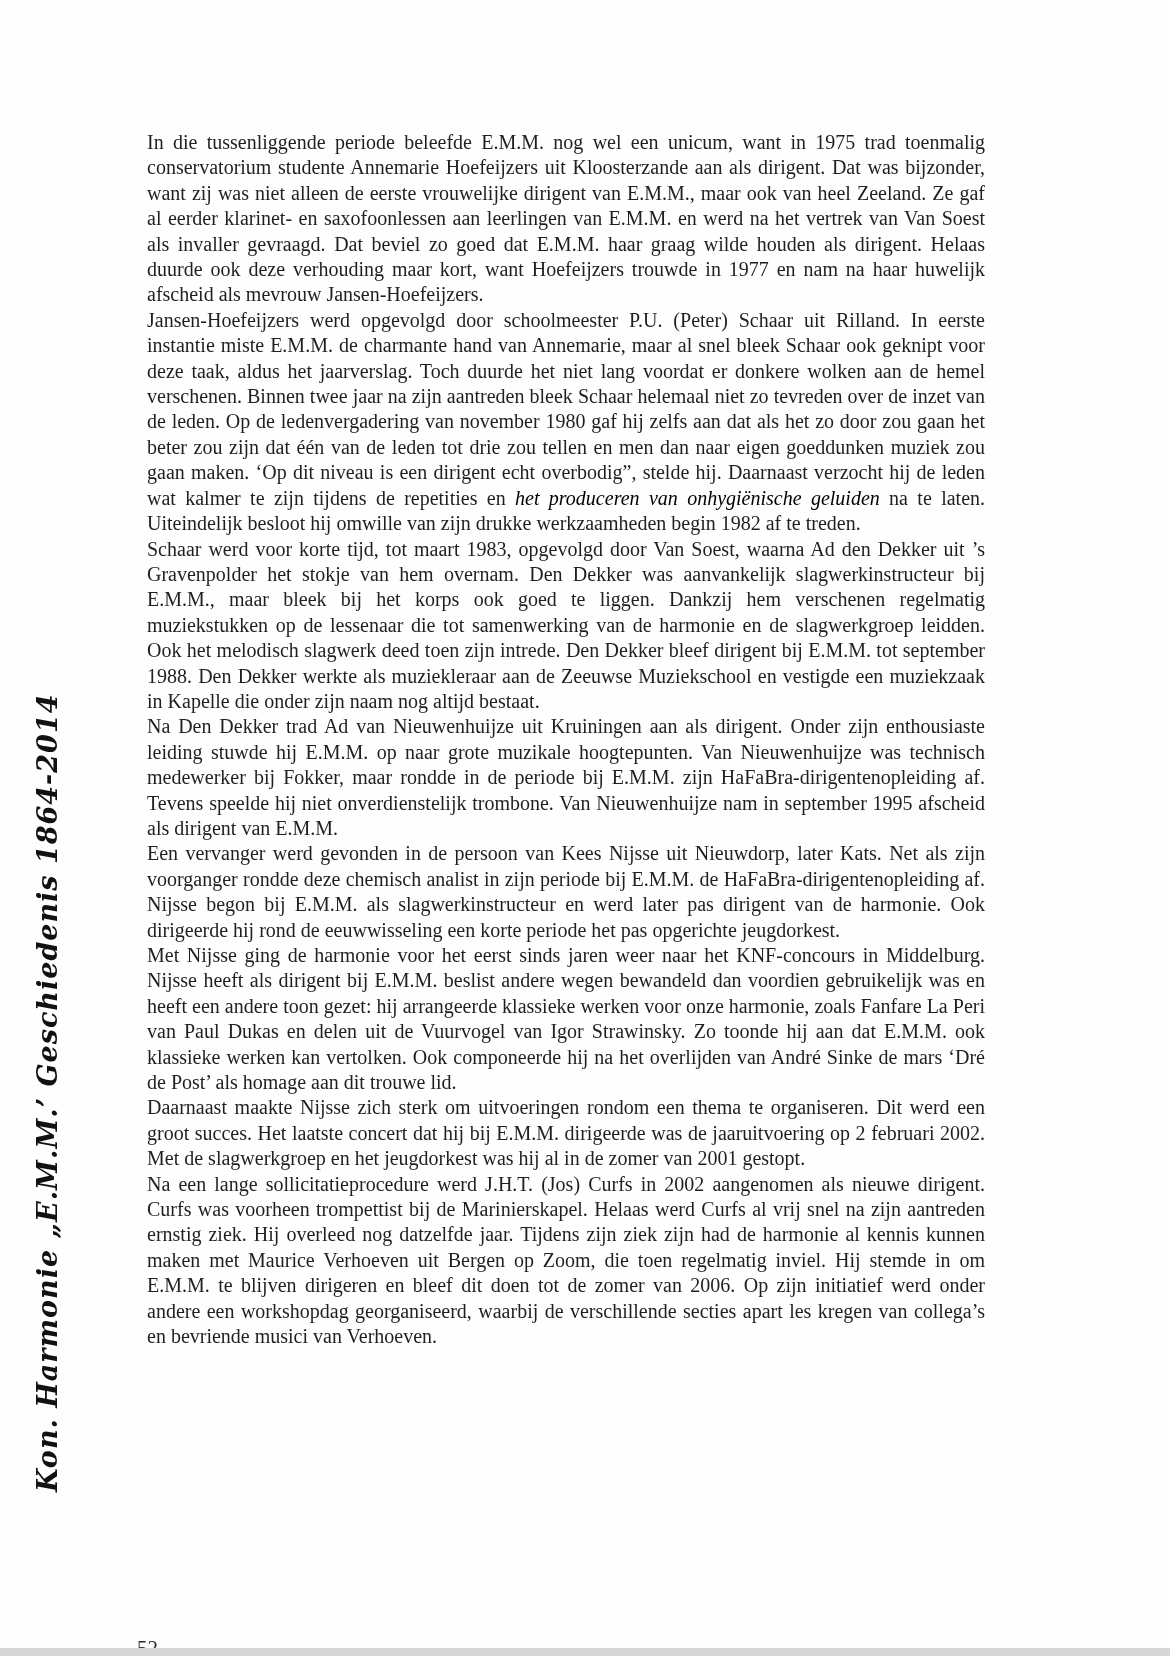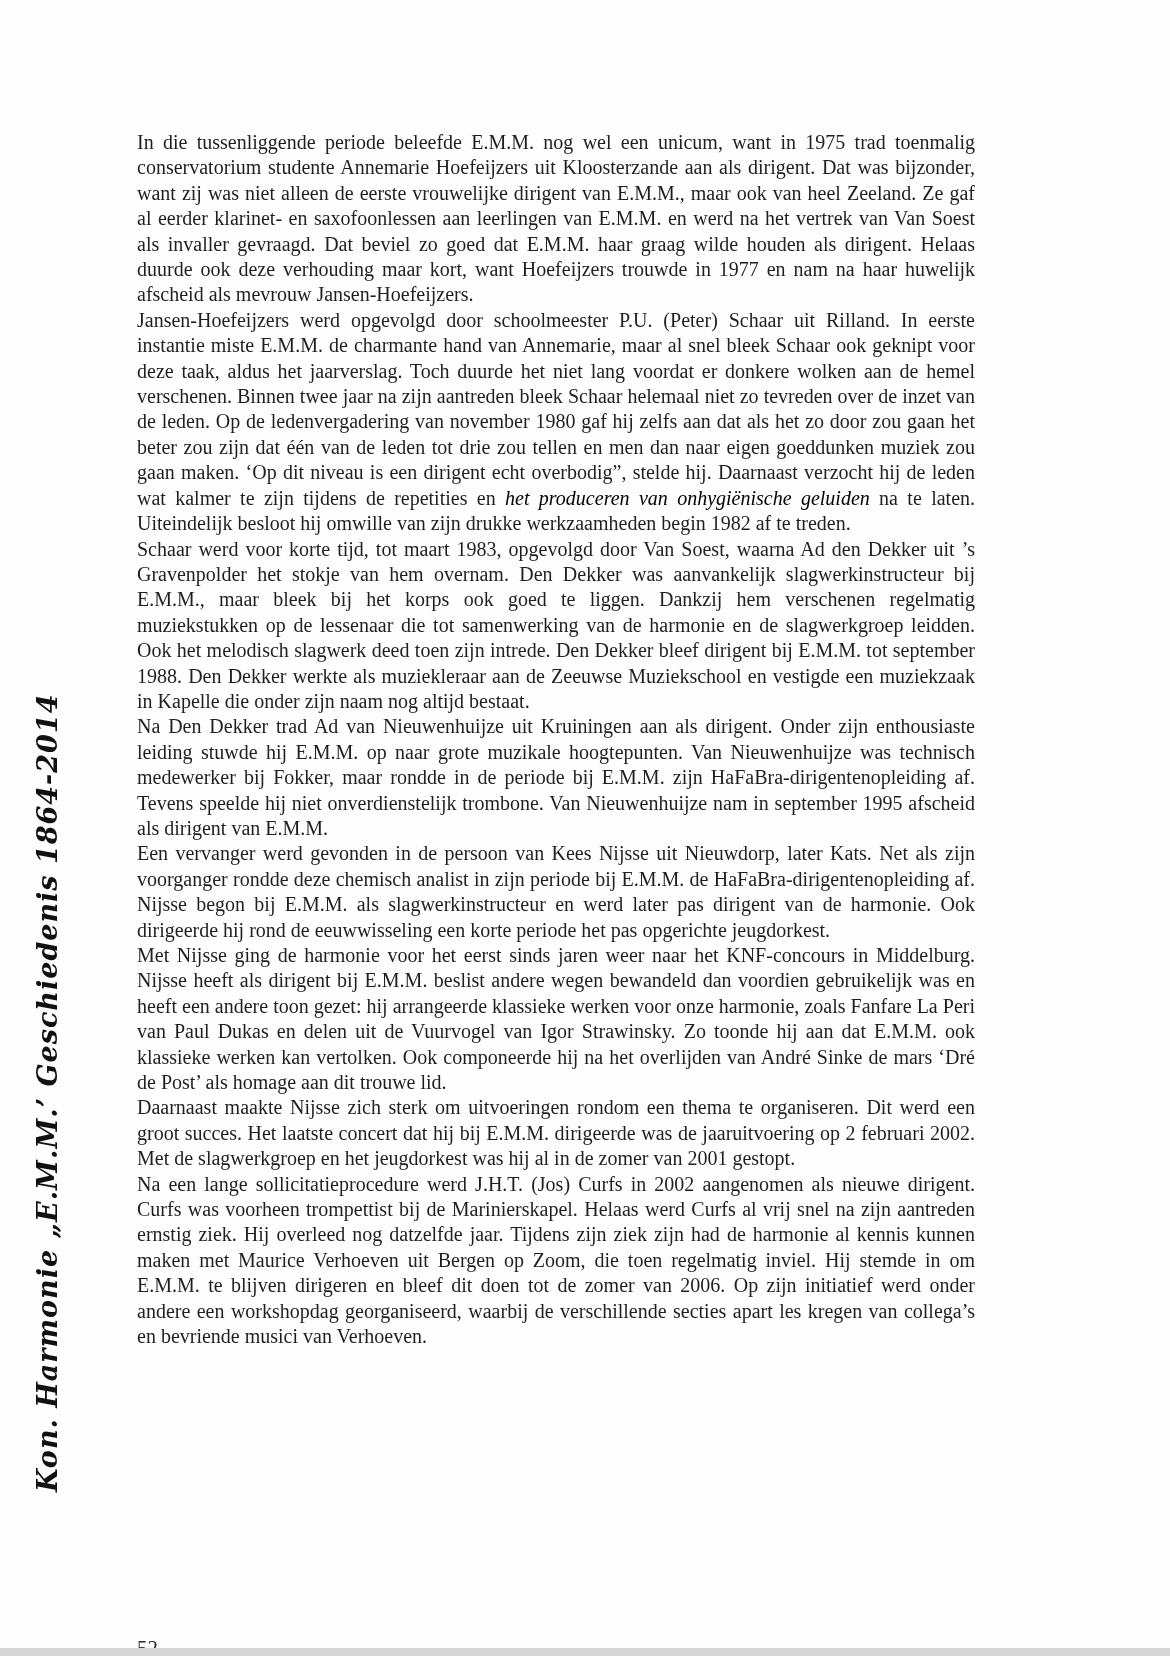--- a/index.html
+++ b/index.html
@@ -10,21 +10,21 @@
   .page {
     position: relative;
     width: 1170px;
     height: 1656px;
     background: #fefefe;
     overflow: hidden;
     font-family: "Liberation Serif", serif;
   }
   .text-block {
     position: absolute;
-    left: 137px;
+    left: 147px;
     top: 130px;
     width: 838px;
     color: #1f1f1f;
     font-size: 20px;
     line-height: 25.4px;
     text-align: justify;
   }
   .text-block p {
     margin: 0;
     padding: 0;

